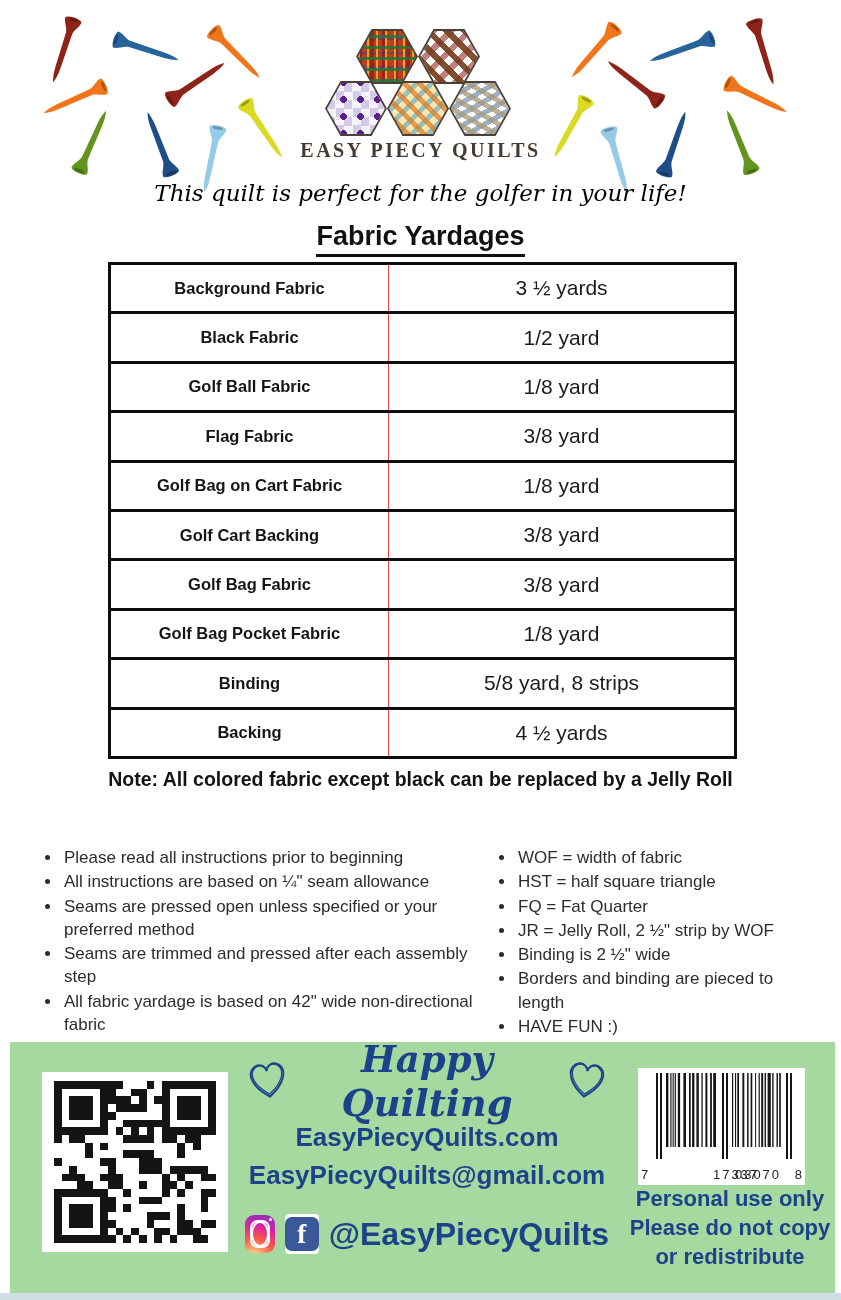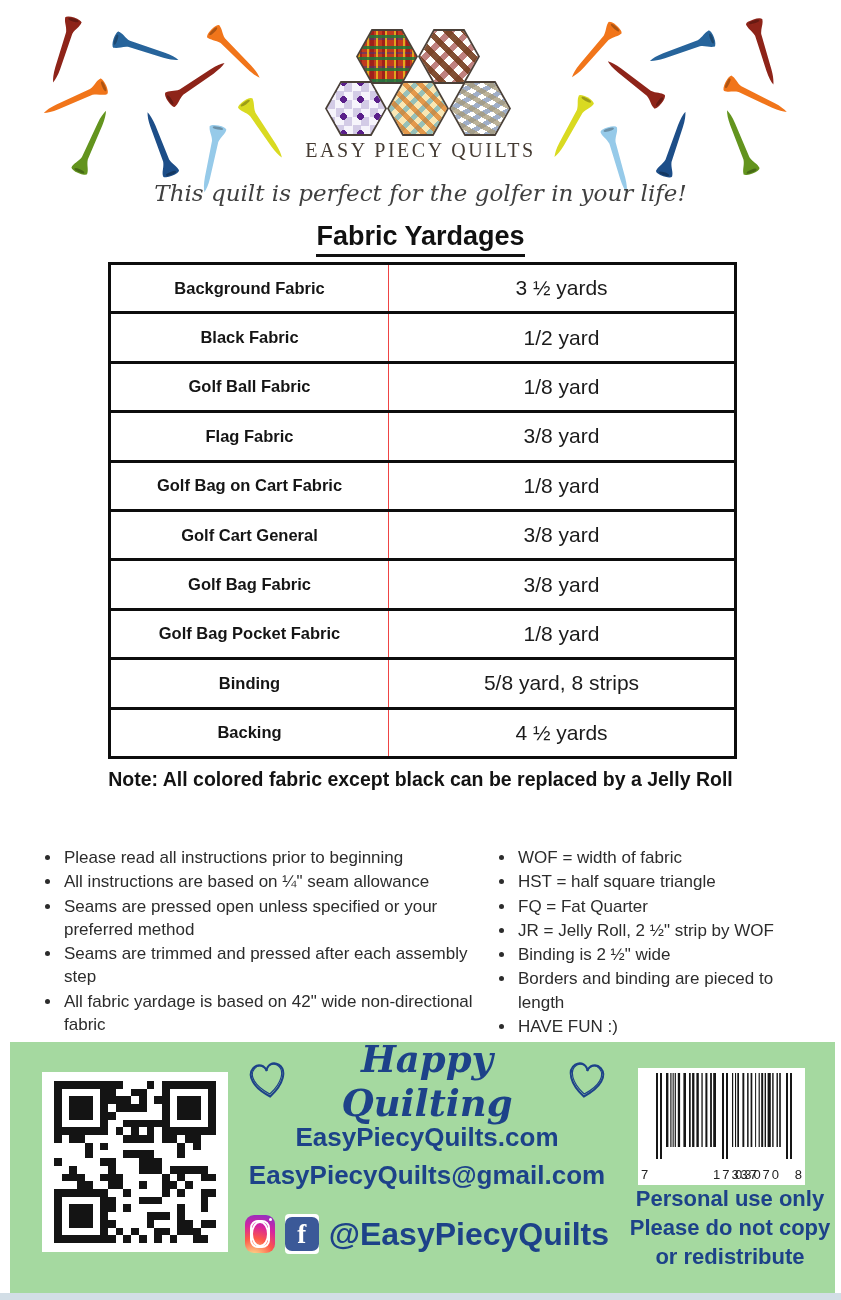--- a/index.html
+++ b/index.html
@@ -25,23 +25,23 @@
       repeating-conic-gradient(#f6f4fb 0% 25%,rgba(0,0,0,0) 0% 50%);
       background-size:17px 17px,17px 17px;background-position:8px 8px,0 0;}
   .pat-diamond{background-color:#f8e7b5;background-image:
       repeating-linear-gradient(45deg,rgba(220,120,30,.7) 0 5px,transparent 5px 11px),
       repeating-linear-gradient(-45deg,rgba(55,155,190,.5) 0 5px,transparent 5px 11px);}
   .pat-cubes{background-color:#ffffff;background-image:
       repeating-linear-gradient(30deg,rgba(165,152,118,.75) 0 5px,transparent 5px 10px),
       repeating-linear-gradient(150deg,rgba(128,148,182,.75) 0 5px,transparent 5px 10px);}
   #wordmark{position:absolute;left:0;right:0;top:139px;text-align:center;
       font-family:"Liberation Serif",serif;font-size:20px;letter-spacing:2.5px;
-      color:#443a32;font-weight:400;}
+      color:#443a32;font-weight:700;}
   #tagline{position:absolute;left:0;right:0;top:180px;text-align:center;
-      font-family:"DejaVu Serif",serif;font-style:italic;font-size:23px;color:#404040;}
+      font-family:"DejaVu Serif",serif;font-style:italic;font-size:23px;color:#000000;}
   
   .sec-title{position:absolute;left:0;right:0;text-align:center;font-weight:700;color:#111;}
   #fy-title{top:221px;font-size:27px;}
   #gp-title{top:797px;font-size:24px;}
   .sec-title span{display:inline-block;border-bottom:3px solid #111;padding-bottom:2px;}
   #fab-table{position:absolute;left:108px;top:262px;width:623px;border:3px solid #0d0d0d;}
   .t-row{display:flex;height:46.4px;border-bottom:3px solid #0d0d0d;}
   .t-row:last-child{border-bottom:none;}
   .t-c1{width:277px;border-right:1px solid #ef4444;display:flex;align-items:center;
         justify-content:center;font-weight:700;font-size:16.5px;color:#151515;}
@@ -222,21 +222,21 @@
       </div>
       <div class="t-row">
         <div class="t-c1">Flag Fabric</div>
         <div class="t-c2">3/8 yard</div>
       </div>
       <div class="t-row">
         <div class="t-c1">Golf Bag on Cart Fabric</div>
         <div class="t-c2">1/8 yard</div>
       </div>
       <div class="t-row">
-        <div class="t-c1">Golf Cart General</div>
+        <div class="t-c1">Golf Cart Backing</div>
         <div class="t-c2">3/8 yard</div>
       </div>
       <div class="t-row">
         <div class="t-c1">Golf Bag Fabric</div>
         <div class="t-c2">3/8 yard</div>
       </div>
       <div class="t-row">
         <div class="t-c1">Golf Bag Pocket Fabric</div>
         <div class="t-c2">1/8 yard</div>
       </div>

